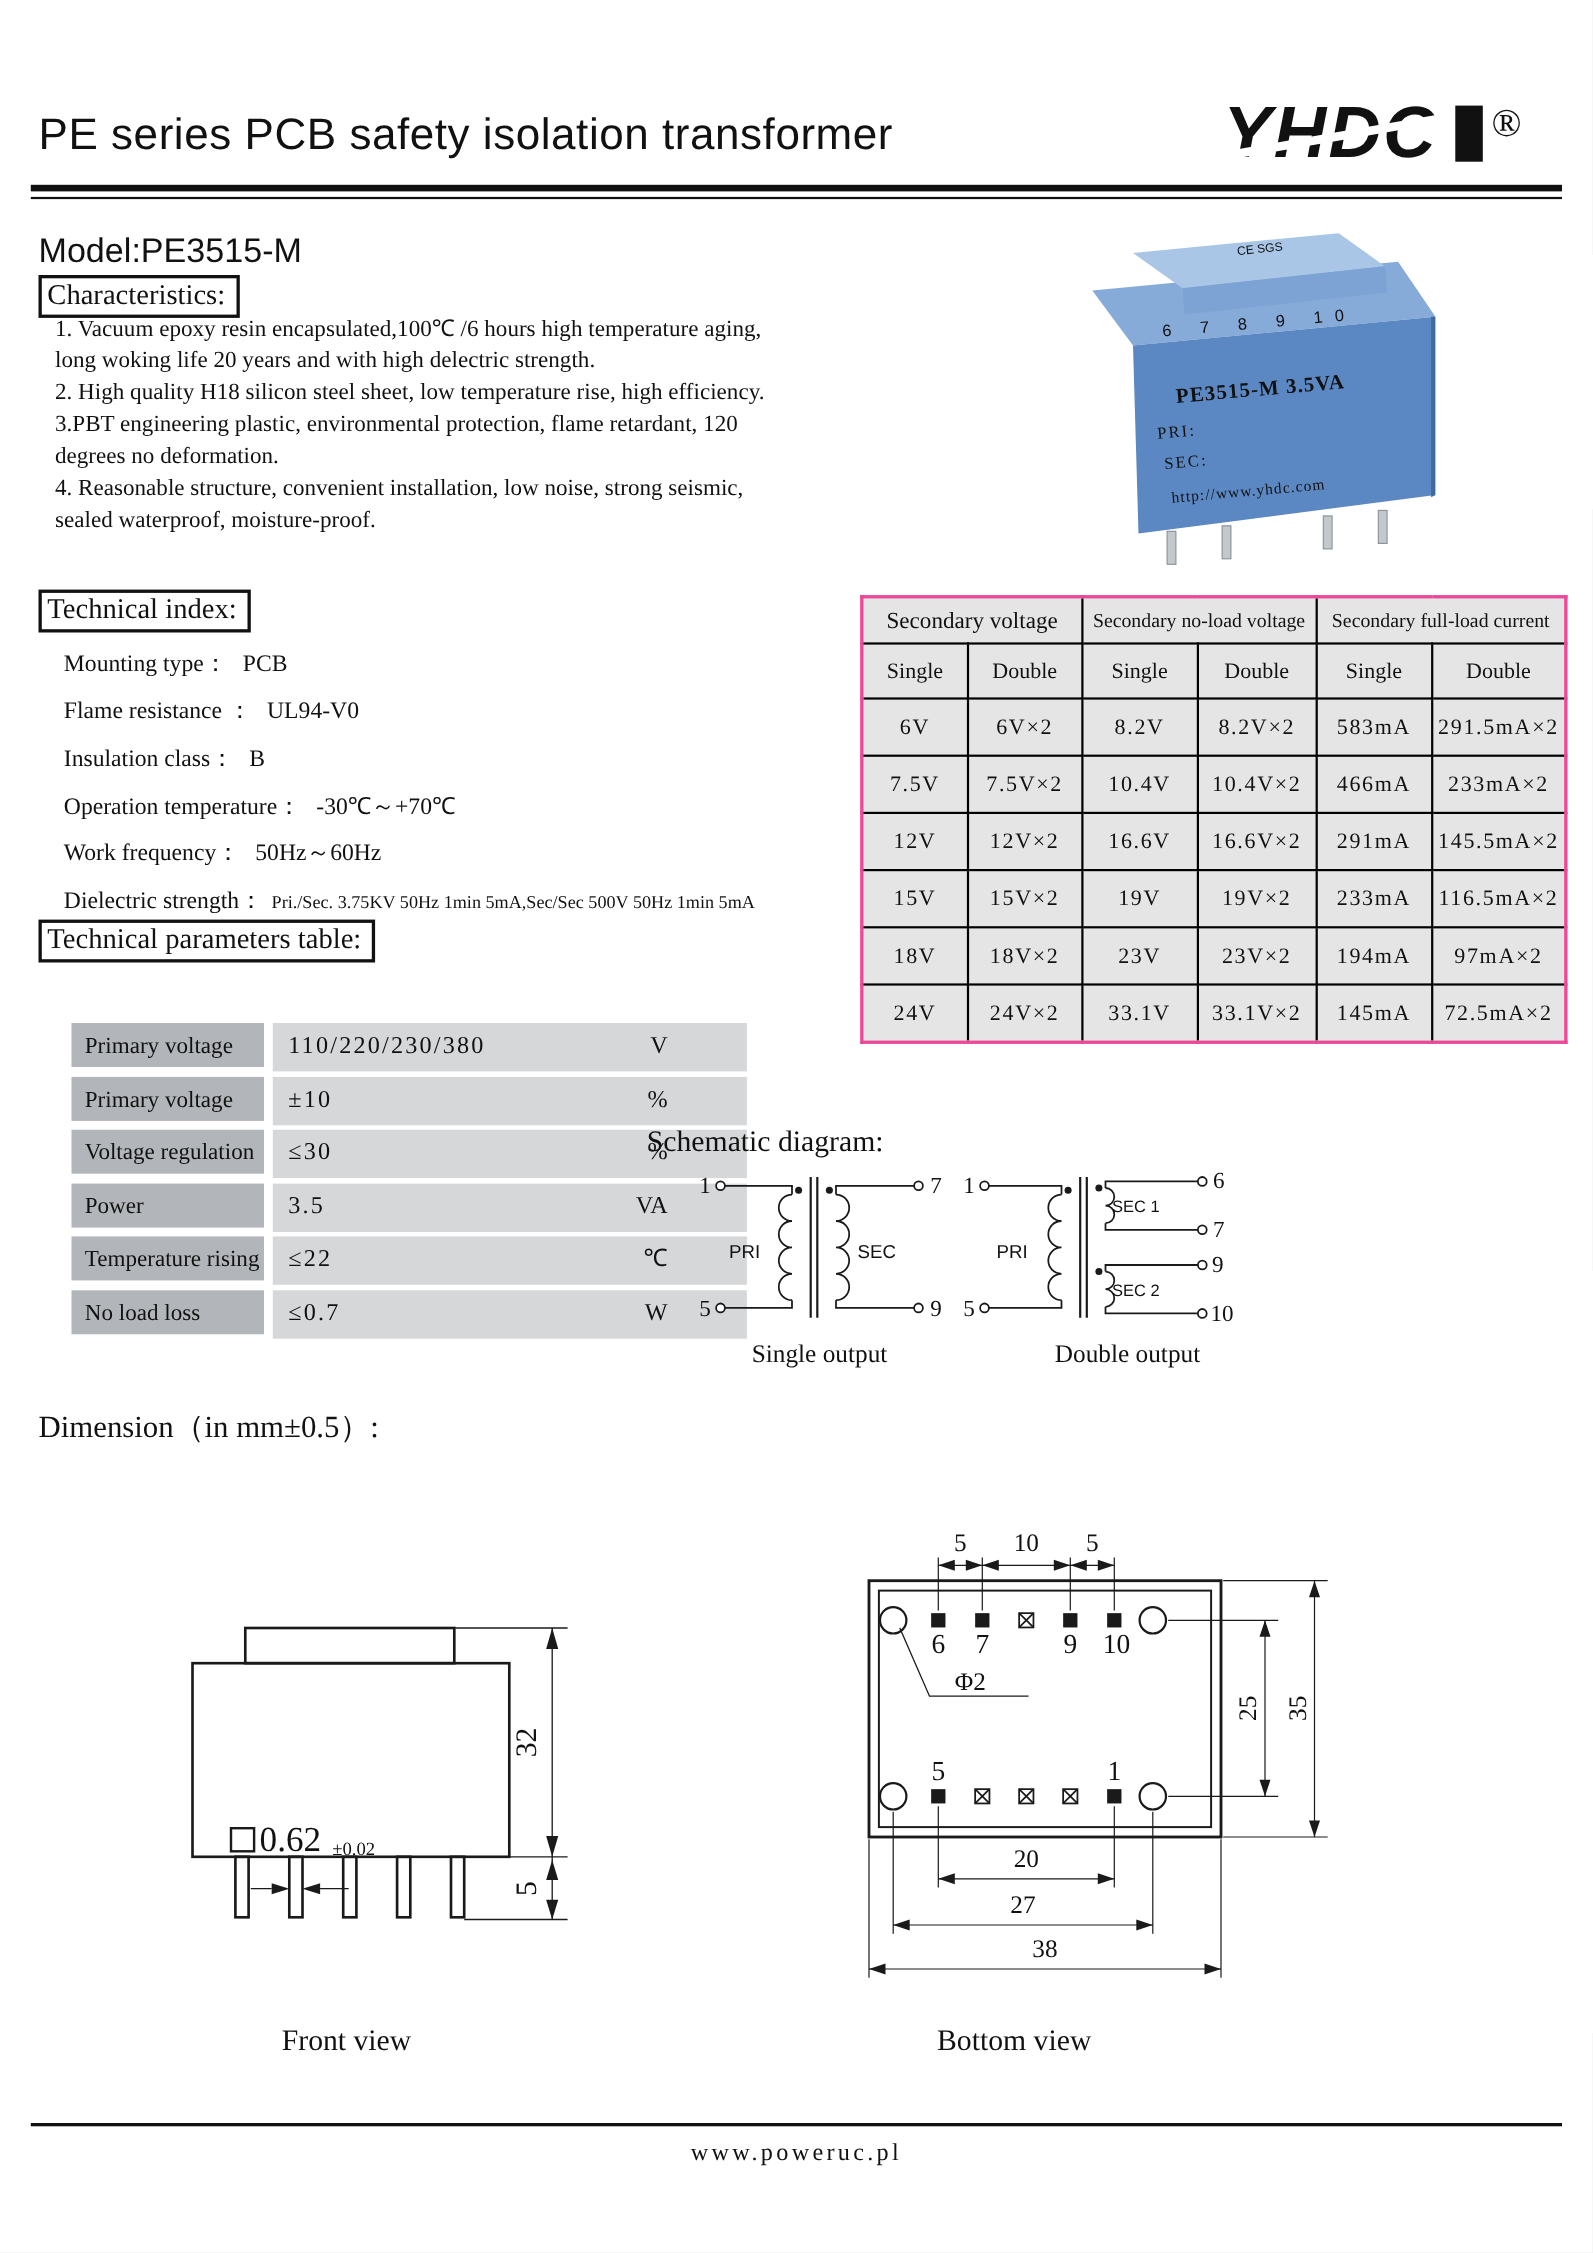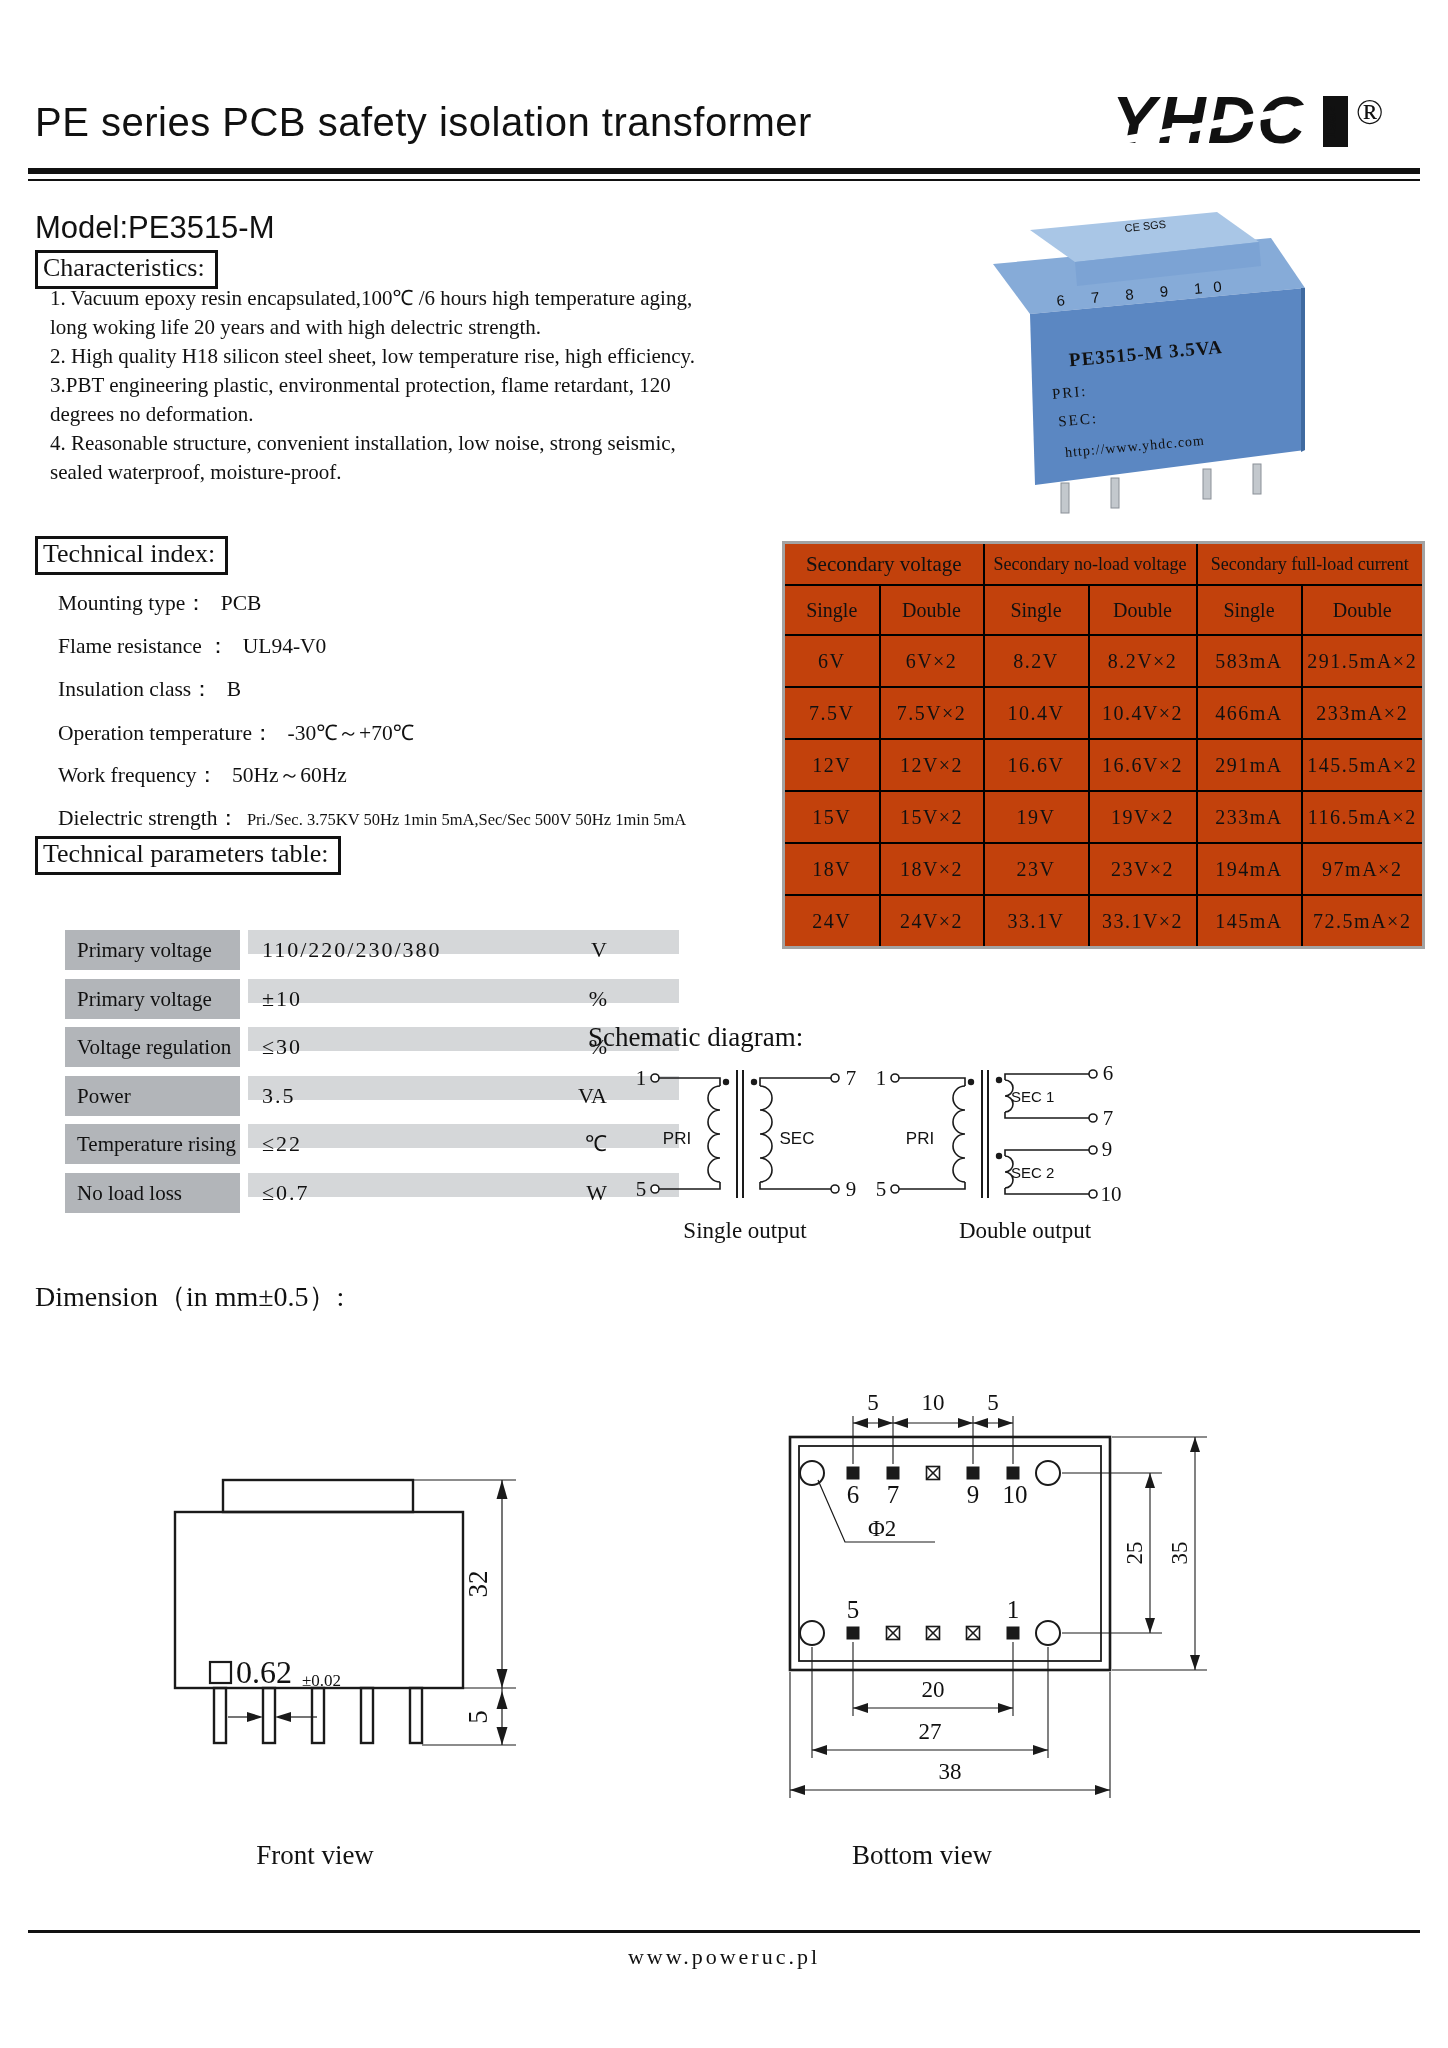--- a/index.html
+++ b/index.html
@@ -22,34 +22,34 @@
   .char-item{margin:0;font-size:21px;line-height:29px;white-space:pre-line;}
 
   .ti-list{left:58px;top:588px;width:700px;}
   .ti-row{height:43px;font-size:21.5px;}
   .ti-label{display:inline-block;}
   .ti-value{display:inline-block;margin-left:14px;}
   .ti-small .ti-value{font-size:16.5px;margin-left:8px;}
 
   
   .sec-table-wrap{left:782px;top:541px;}
-  table.sec{border-collapse:collapse;table-layout:fixed;border:3px solid #a3a3a3;background:#c2410c;}
+  table.sec{border-collapse:collapse;table-layout:fixed;border:3px solid #ec4899;background:#e5e5e5;}
   table.sec th,table.sec td{border:2px solid #000;text-align:center;font-weight:normal;padding:0;}
   table.sec .group-row th{height:40px;}
   table.sec .group-row th.g0{font-size:21px;}
   table.sec .group-row th.g1,table.sec .group-row th.g2{font-size:18px;}
   table.sec .sub-row th{height:48px;font-size:20px;}
   table.sec tbody td{height:50px;font-size:20px;letter-spacing:1.5px;}
 
   
   .params{left:65px;top:890px;width:614px;margin-top:40px;}
   .param-row{position:relative;height:40px;margin-bottom:8.5px;}
   .param-label{position:absolute;left:0;top:0;width:175px;height:40px;background:#b2b5b9;
                font-size:21px;line-height:40px;padding-left:12px;box-sizing:border-box;}
-  .param-value{position:absolute;left:183px;top:0;width:431px;height:24px;background:#d5d7d9;
+  .param-value{position:absolute;left:183px;top:0;width:431px;height:44px;background:#d5d7d9;
                font-size:22px;line-height:40px;padding-left:14px;box-sizing:border-box;letter-spacing:2px;}
   .pv-unit{position:absolute;right:72px;letter-spacing:0;}
 
   .schem-heading{left:588px;top:1022px;font-size:27px;}
   .schem-caption{top:1218px;text-align:center;font-size:23px;}
   .dim-heading{left:35px;top:1278px;font-size:28px;}
   .view-caption{top:1840px;text-align:center;font-size:27px;}
 
   .footer-rule{left:28px;right:28px;top:1930px;height:3px;background:#111;}
   .footer-text{left:0;width:100%;top:1944px;text-align:center;font-size:22px;letter-spacing:3px;}

